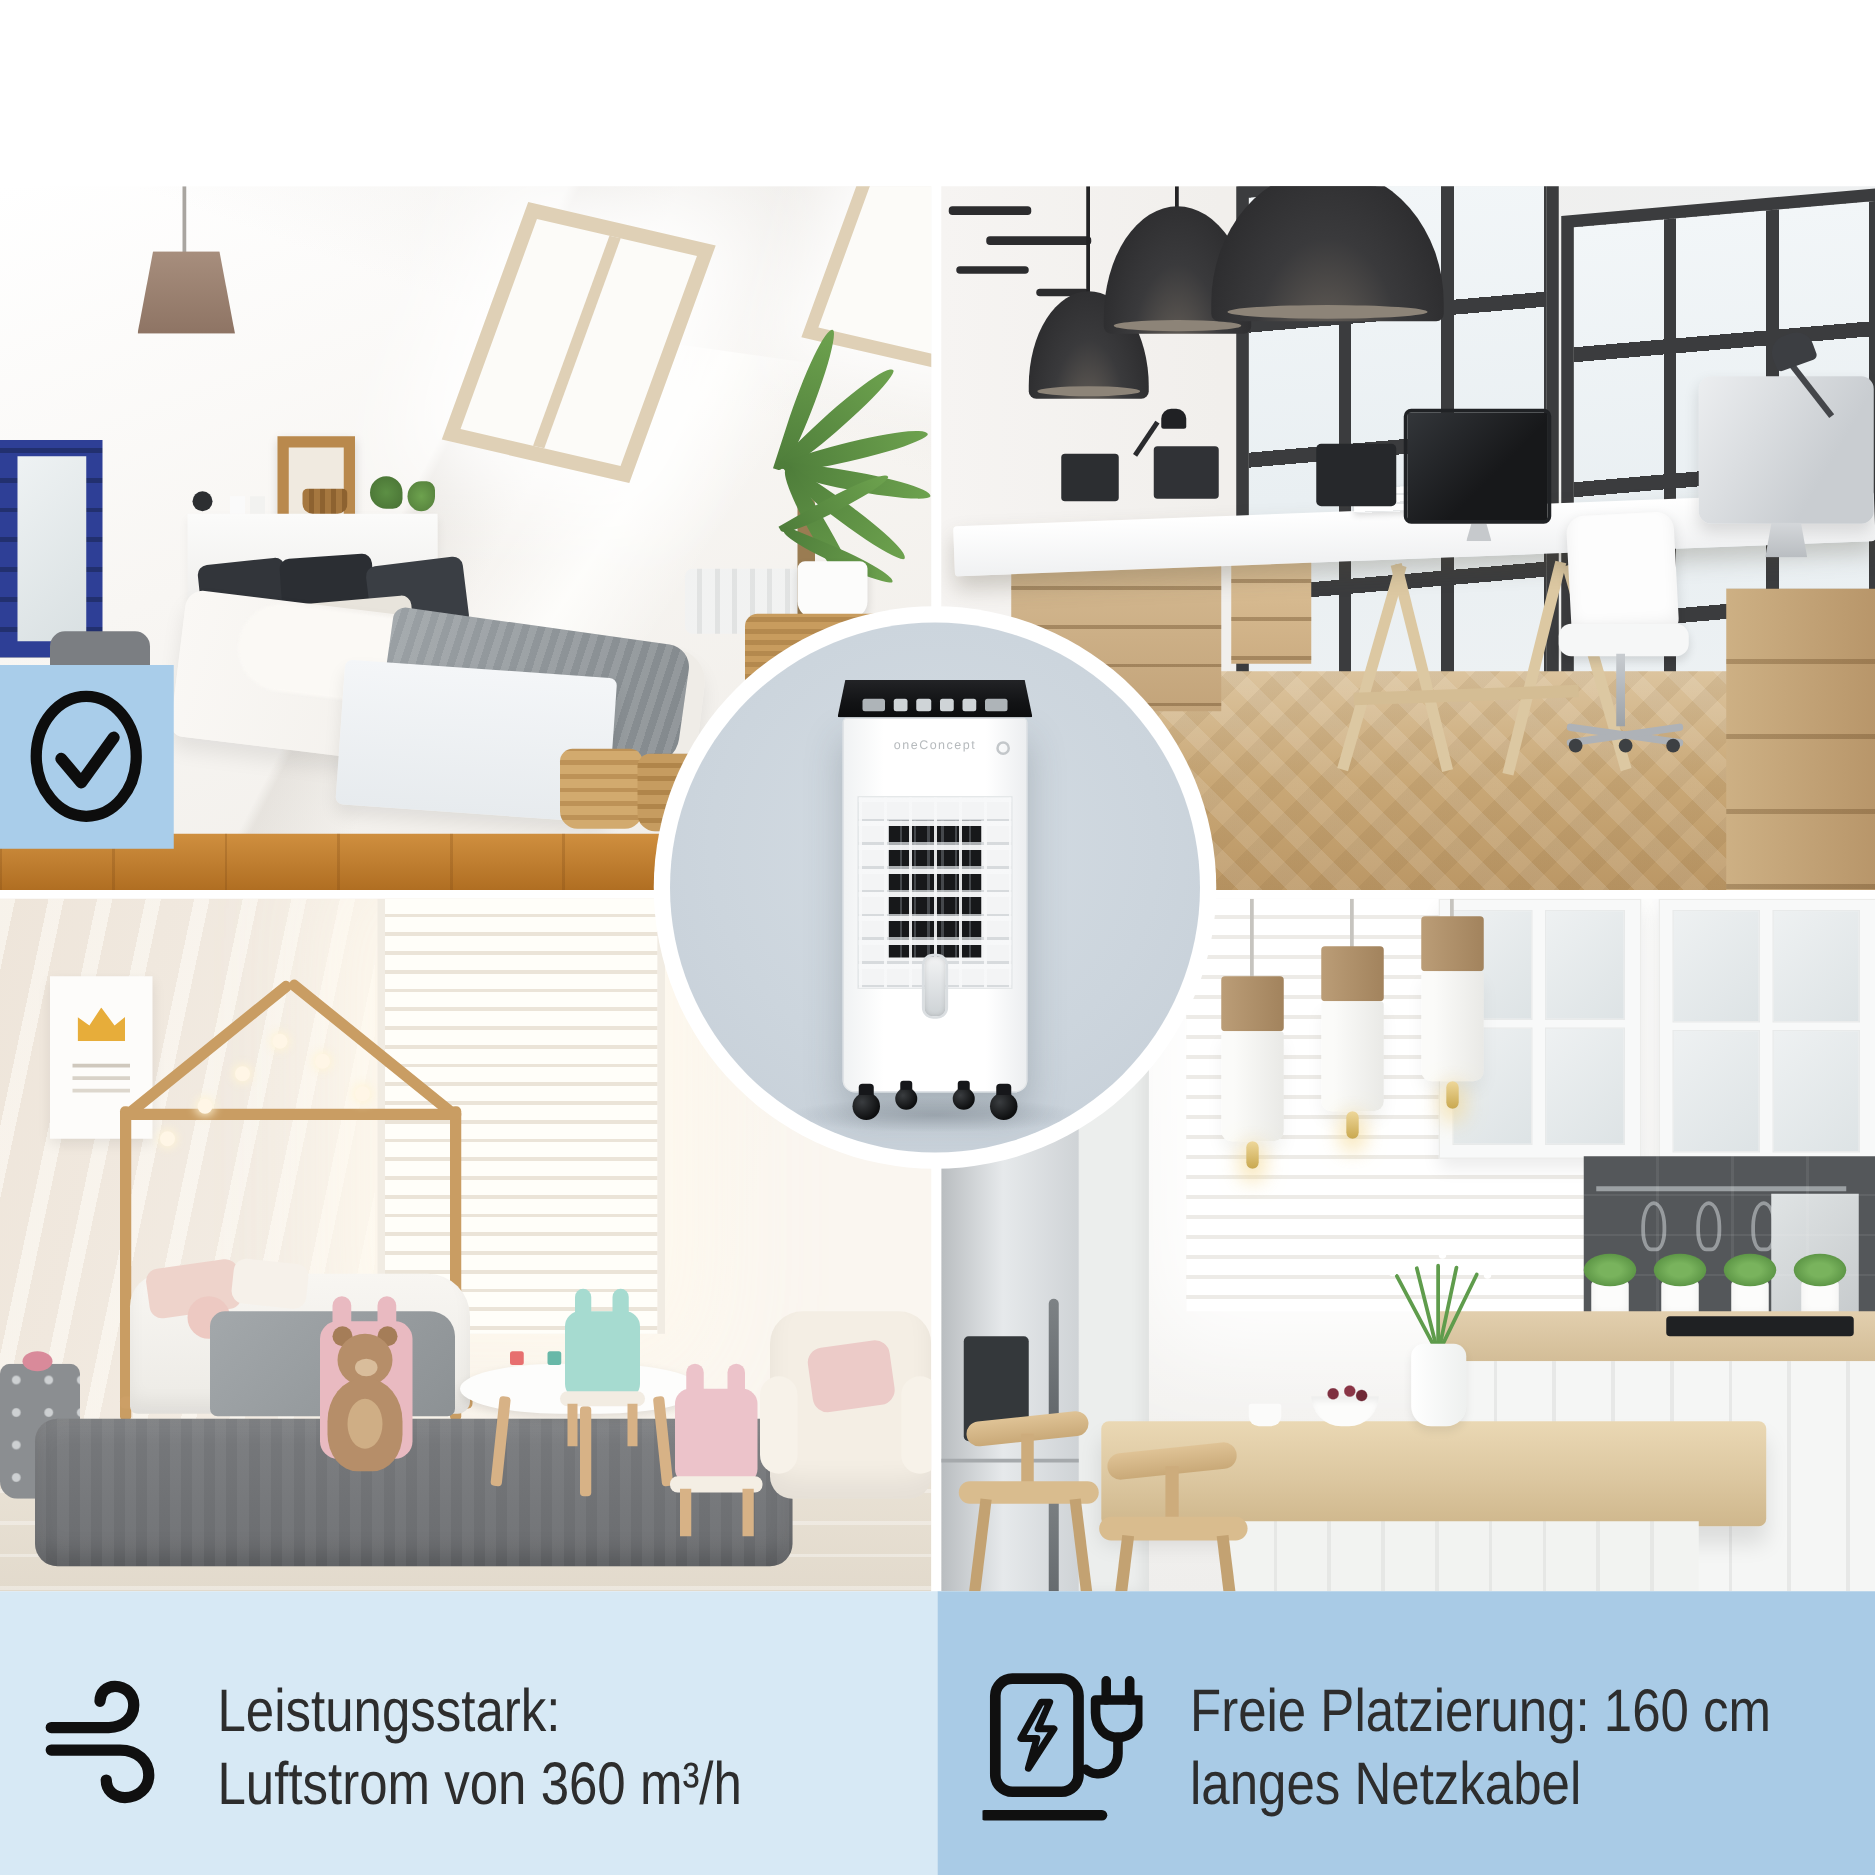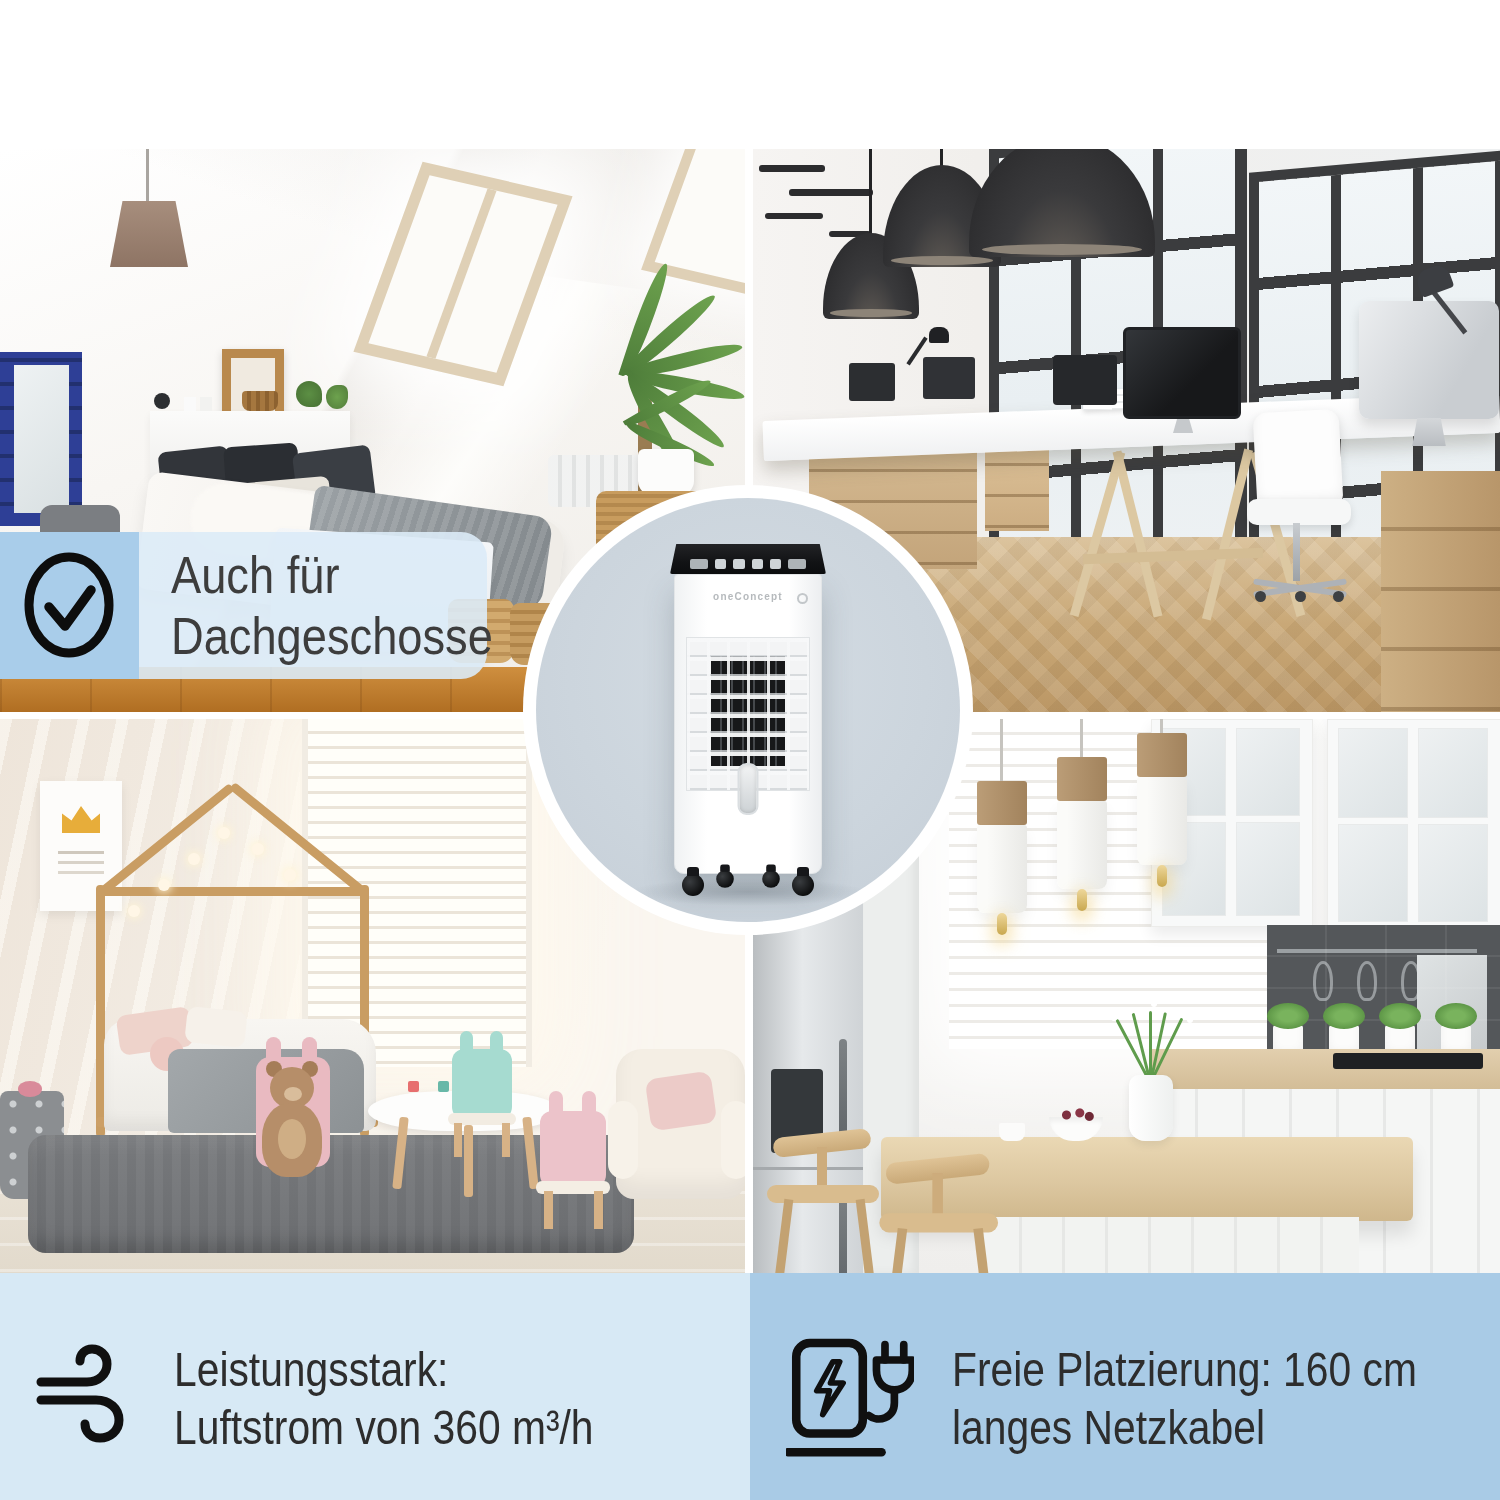--- a/index.html
+++ b/index.html
@@ -346,21 +346,21 @@
   .dev-shadow{left:50%;bottom:-10px;width:240px;height:28px;transform:translateX(-50%);
      background:radial-gradient(ellipse at center,rgba(90,100,110,.30),rgba(90,100,110,0) 70%);}
   .dev-cap{left:2px;right:2px;top:0;height:30px;border-radius:6px 6px 2px 2px;
      background:linear-gradient(180deg,#222326,#121315 60%,#0c0d0e);
      clip-path:polygon(4% 0,96% 0,100% 100%,0 100%);}
   .dev-btns{left:20px;right:20px;top:15px;height:10px;display:flex;gap:7px;justify-content:center;}
   .dev-btns i{position:static;width:13px;height:10px;background:#cfd4d7;border-radius:2px;}
   .dev-btns i:first-child,.dev-btns i:last-child{width:20px;background:#aeb4b8;}
   .dev-body{left:6px;right:6px;top:30px;bottom:22px;border:1px solid #e2e5e7;border-radius:4px 4px 10px 10px;
      background:linear-gradient(90deg,#f0f2f3,#ffffff 22%,#ffffff 78%,#eceef0);
-     box-shadow:0 18px 30px rgba(60,70,80,.25);font-weight:bold;}
+     box-shadow:0 18px 30px rgba(60,70,80,.25);}
   .dev-logo{left:0;top:16px;width:100%;text-align:center;font-size:10px;color:#b6babd;letter-spacing:1.2px;}
   .dev-ind{right:13px;top:18px;width:7px;height:7px;border:2px solid #c3c7ca;border-radius:50%;}
   .dev-grille{left:11px;right:11px;top:62px;height:152px;background:#f3f4f5;border:1px solid #e0e3e5;}
   .dev-fan{left:20%;right:20%;top:12%;bottom:16%;
      background:repeating-linear-gradient(90deg,#17181a 0 9px,#45484c 9px 11px);}
   .dev-grille::after{content:"";position:absolute;inset:0;background:
      repeating-linear-gradient(180deg,rgba(247,248,249,.96) 0 4px,rgba(247,248,249,0) 4px 19px),
      repeating-linear-gradient(90deg,rgba(247,248,249,.9) 0 3px,rgba(247,248,249,0) 3px 20px),
      repeating-linear-gradient(180deg,transparent 0 17px,rgba(208,212,215,.8) 17px 19px);}
   .dev-handle{left:50%;bottom:58px;width:17px;height:48px;transform:translateX(-50%);border-radius:9px;
@@ -649,24 +649,20 @@
     <div class="kt-ch kc2">
       <i class="back"></i>
         <i class="sp"></i>
         <i class="seat"></i>
         <i class="l1"></i>
         <i class="l2"></i>
     </div>
   </div>
 
   <div class="badge-sq"></div>
-  <div class="badge-panel">
-    <span>Auch für</span>
-    <span>Dachgeschosse</span>
-  </div>
   <svg class="badge-check" width="94" height="110" viewBox="0 0 94 110">
     <ellipse cx="47" cy="55" rx="40" ry="48" fill="none" stroke="#0d0d0d" stroke-width="9"></ellipse>
     <path d="M27 57 L43 76 L69 40" fill="none" stroke="#0d0d0d" stroke-width="9.5" stroke-linecap="round" stroke-linejoin="round"></path>
   </svg>
 
   <div class="hero">
     <div class="hero-in">
       <div class="device">
         <div class="dev-shadow"></div>
         <div class="dev-body">

